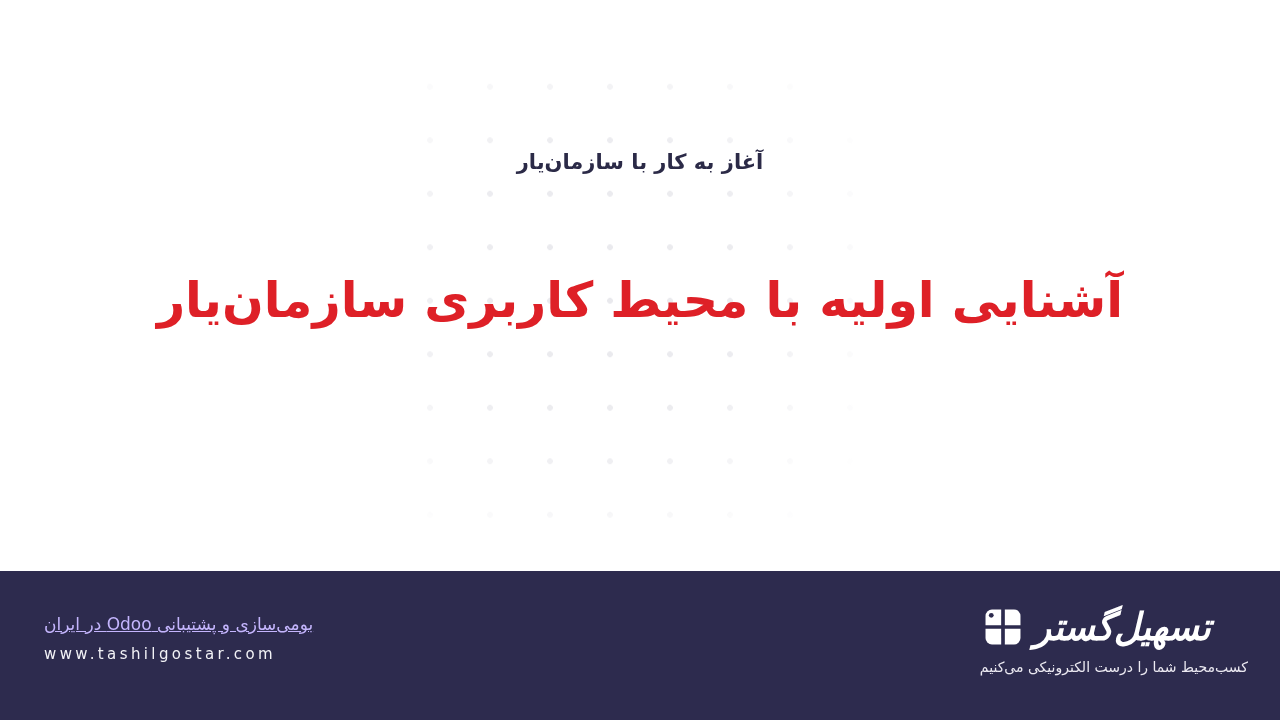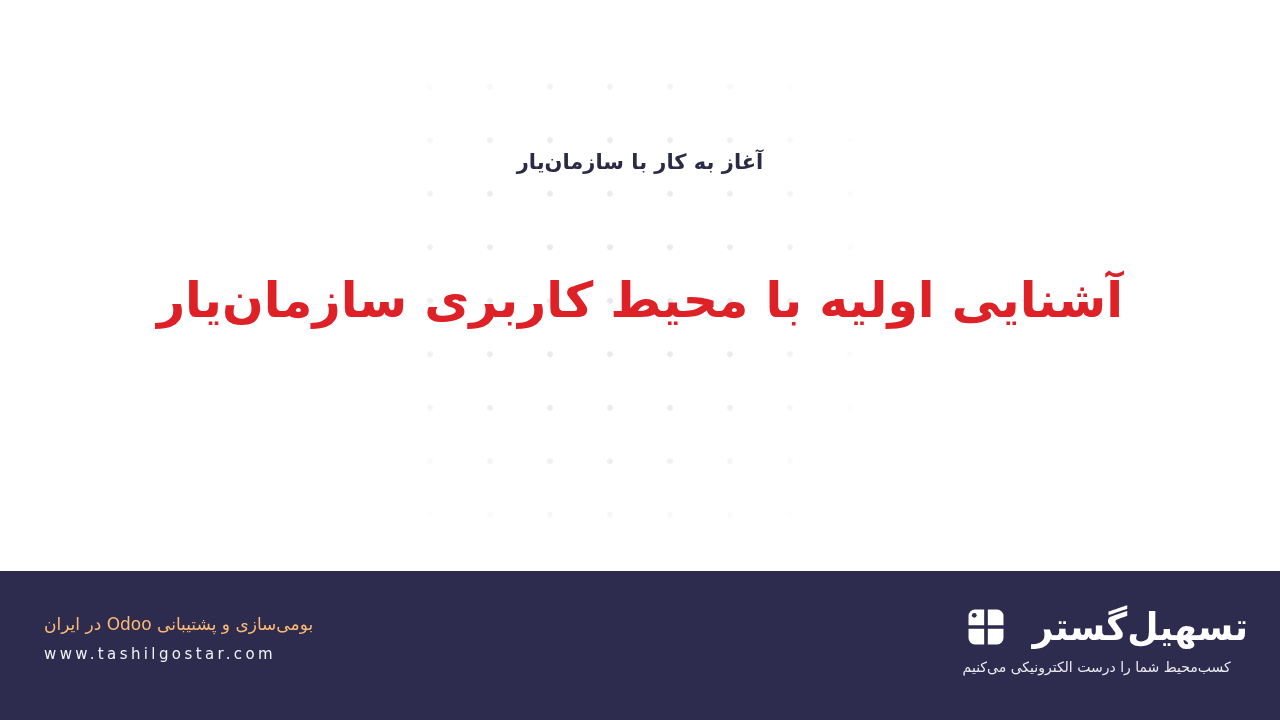--- a/index.html
+++ b/index.html
@@ -89,25 +89,26 @@
     right: auto;
     left: 44px;
     top: 41px;
     text-align: left;
     direction: rtl;
   }
 
   .footer-tagline {
     font-size: 17px;
     font-weight: 400;
-    color: #fdba74;
+    color: #c4b5fd;
     line-height: 1.5;
     direction: rtl;
     text-align: left;
     white-space: nowrap;
+    text-decoration: underline;
   }
 
   .footer-url {
     margin-top: 7px;
     font-size: 15px;
     font-weight: 400;
     color: #f2f2f6;
     letter-spacing: 3.4px;
     direction: ltr;
     text-align: left;
@@ -122,21 +123,22 @@
     top: 33px;
     display: flex;
     flex-direction: column;
     align-items: flex-end;
   }
 
   .brand-row {
     display: flex;
     flex-direction: row-reverse;
     align-items: center;
-    gap: 24px;
+    gap: 8px;
+    font-style: italic;
   }
 
   .brand-mark {
     width: 46px;
     height: 46px;
     flex: 0 0 auto;
     display: block;
   }
 
   .brand-word {

